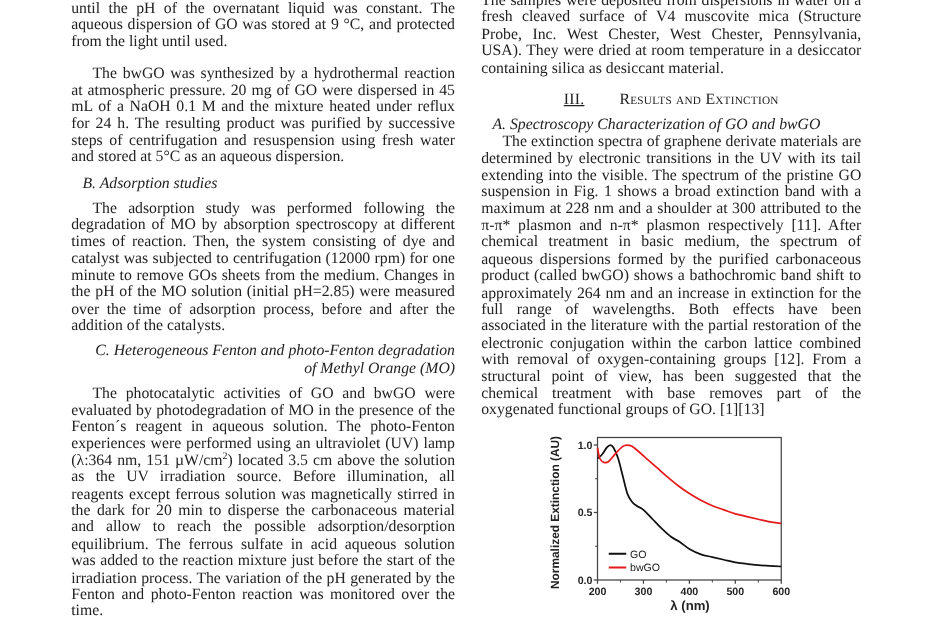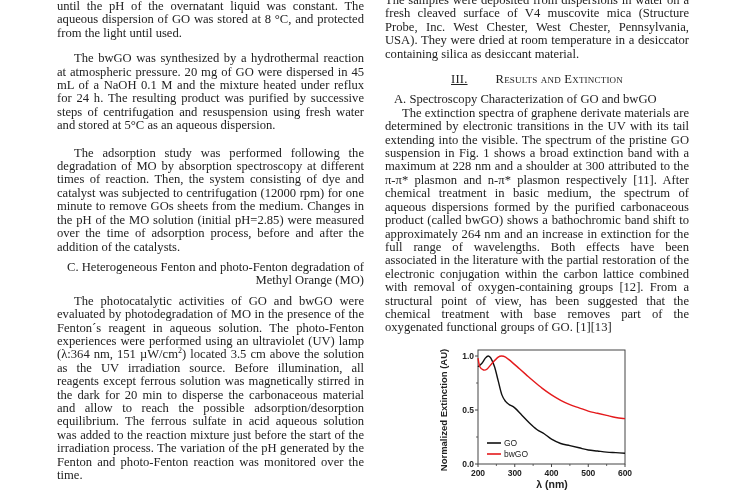--- a/index.html
+++ b/index.html
@@ -5,37 +5,38 @@
   html, body { margin:0; padding:0; background:#fff; }
   body { width:750px; height:500px; overflow:hidden; position:relative;
          font-family:"Liberation Serif", "DejaVu Serif", serif; color:#222; }
   .col { position:absolute; font-size:12.6px; line-height:13.4px; text-align:justify; }
   .col-left { left:57px; top:0; width:307px; }
   .col-right { left:385px; top:-6px; width:304px; }
   .col p { margin:0; }
   .col p.indent { text-indent:17px; }
   .gap { height:12px; }
   .gap-s { height:7px; }
-  .subhead { margin:0; padding-left:9px; text-indent:0; text-align:left; }
+  .subhead { font-style:italic; margin:0; padding-left:9px; text-indent:0; text-align:left; }
   .subhead-multi { padding-left:9px; text-align:right; }
   .section { text-align:center; margin:0; font-variant:small-caps; letter-spacing:0.2px; }
   .section .num { margin-right:28px;text-decoration:underline; }
   .chart { position:absolute; left:440px; top:340px; width:200px; height:160px; }
   .chart svg { width:200px; height:160px; display:block; overflow:visible; }
   .chart text { font-family:"Liberation Sans", "DejaVu Sans", sans-serif; font-weight:bold; fill:#222; }
   sup, sub { font-size:8px; line-height:0; }
 </style>
 </head>
 <body>
 
 <div class="col col-left">
-  <p>until the pH of the overnatant liquid was constant. The aqueous dispersion of GO was stored at 8 °C, and protected from the light until used.</p>
+  <p>until the pH of the overnatant liquid was constant. The aqueous dispersion of GO was stored at 9 °C, and protected from the light until used.</p>
   <div class="gap"></div>
   <p class="indent">The bwGO was synthesized by a hydrothermal reaction at atmospheric pressure. 20 mg of GO were dispersed in 45 mL of a NaOH 0.1 M and the mixture heated under reflux for 24 h. The resulting product was purified by successive steps of centrifugation and resuspension using fresh water and stored at 5°C as an aqueous dispersion.</p>
   <div class="gap-s"></div>
+  <p class="subhead">B. Adsorption studies</p>
   <div class="gap-s"></div>
   <p class="indent">The adsorption study was performed following the degradation of MO by absorption spectroscopy at different times of reaction. Then, the system consisting of dye and catalyst was subjected to centrifugation (12000 rpm) for one minute to remove GOs sheets from the medium. Changes in the pH of the MO solution (initial pH=2.85) were measured over the time of adsorption process, before and after the addition of the catalysts.</p>
   <div class="gap-s"></div>
   <p class="subhead subhead-multi">C. Heterogeneous Fenton and photo-Fenton degradation of Methyl Orange (MO)</p>
   <div class="gap-s"></div>
   <p class="indent"><span>The photocatalytic activities of GO and bwGO were evaluated by photodegradation of MO in the presence of the Fenton´s reagent in aqueous solution. The photo-Fenton experiences were performed using an ultraviolet (UV) lamp (λ:364 nm, 151 µW/cm</span><sup>2</sup><span>) located 3.5 cm above the solution as the UV irradiation source. Before illumination, all reagents except ferrous solution was magnetically stirred in the dark for 20 min to disperse the carbonaceous material and allow to reach the possible adsorption/desorption equilibrium. The ferrous sulfate in acid aqueous solution was added to the reaction mixture just before the start of the irradiation process. The variation of the pH generated by the Fenton and photo-Fenton reaction was monitored over the time.</span></p>
   <div class="gap"></div>
 
 </div>
 

